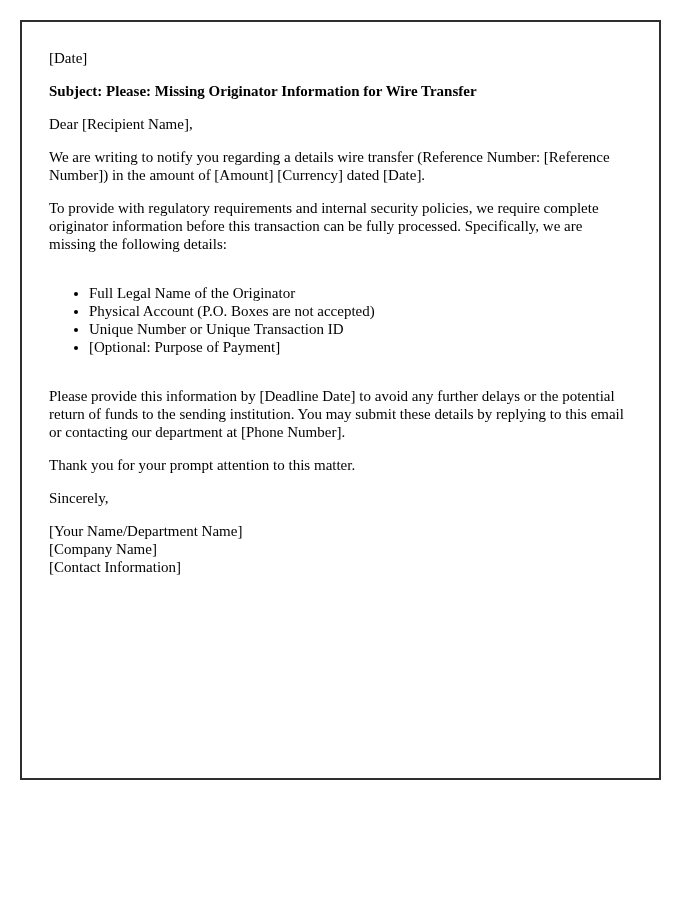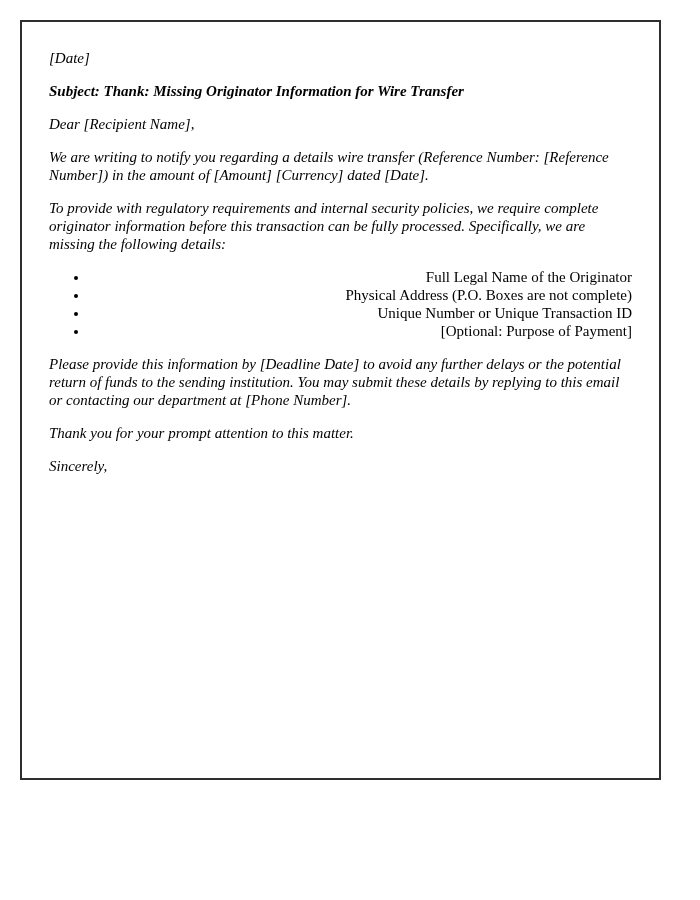--- a/index.html
+++ b/index.html
@@ -20,59 +20,62 @@
     box-sizing: border-box;
     border: 2px solid #2e2e2e;
     padding: 12px 27px 20px 27px;
     font-size: 15px;
     line-height: 18px;
     overflow: hidden;
     background: #ffffff;
   }
   .letter-page p {
     margin: 15px 0;
-    font-style: italic;
   }
   .subject {
     font-weight: bold;
   }
   .letter-page ul {
-    margin: 15px 0;
+    margin: 31px 0;
     padding-left: 40px;
     list-style-type: disc;
-    text-align: right;
   }
   .letter-page li {
     margin: 0;
     padding: 0;
   }
 </style>
 </head>
 <body>
 
 <div class="letter-page">
 
   <p>[Date]</p>
 
 
-  <p class="subject">Subject: Thank: Missing Originator Information for Wire Transfer</p>
+  <p class="subject">Subject: Please: Missing Originator Information for Wire Transfer</p>
 
   <p>Dear [Recipient Name],</p>
 
   <p>We are writing to notify you regarding a details wire transfer (Reference Number: [Reference Number]) in the amount of [Amount] [Currency] dated [Date].</p>
 
   <p>To provide with regulatory requirements and internal security policies, we require complete originator information before this transaction can be fully processed. Specifically, we are missing the following details:</p>
 
   <ul>
     <li>Full Legal Name of the Originator</li>
-    <li>Physical Address (P.O. Boxes are not complete)</li>
+    <li>Physical Account (P.O. Boxes are not accepted)</li>
     <li>Unique Number or Unique Transaction ID</li>
     <li>[Optional: Purpose of Payment]</li>
   </ul>
 
   <p>Please provide this information by [Deadline Date] to avoid any further delays or the potential return of funds to the sending institution. You may submit these details by replying to this email or contacting our department at [Phone Number].</p>
 
   <p>Thank you for your prompt attention to this matter.</p>
 
   <p>Sincerely,</p>
 
+  <p>
+    <span>[Your Name/Department Name]</span><br>
+    <span>[Company Name]</span><br>
+    <span>[Contact Information]</span>
+  </p>
 
 </div>
 
 </body></html>

